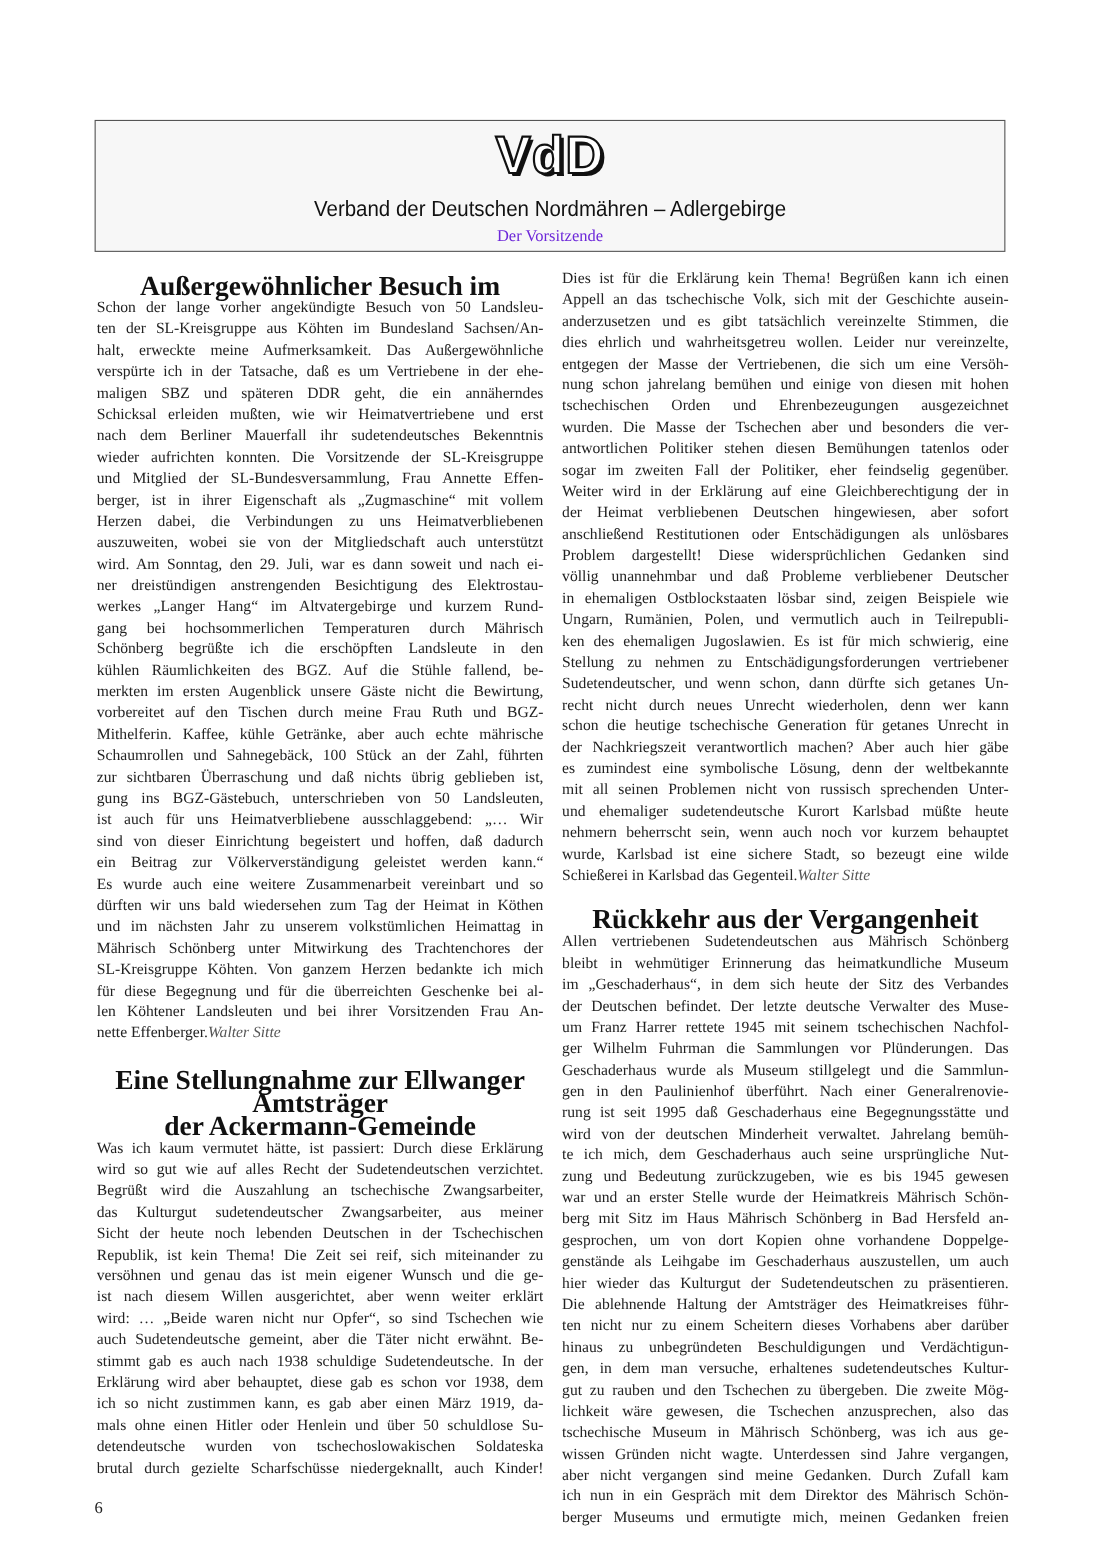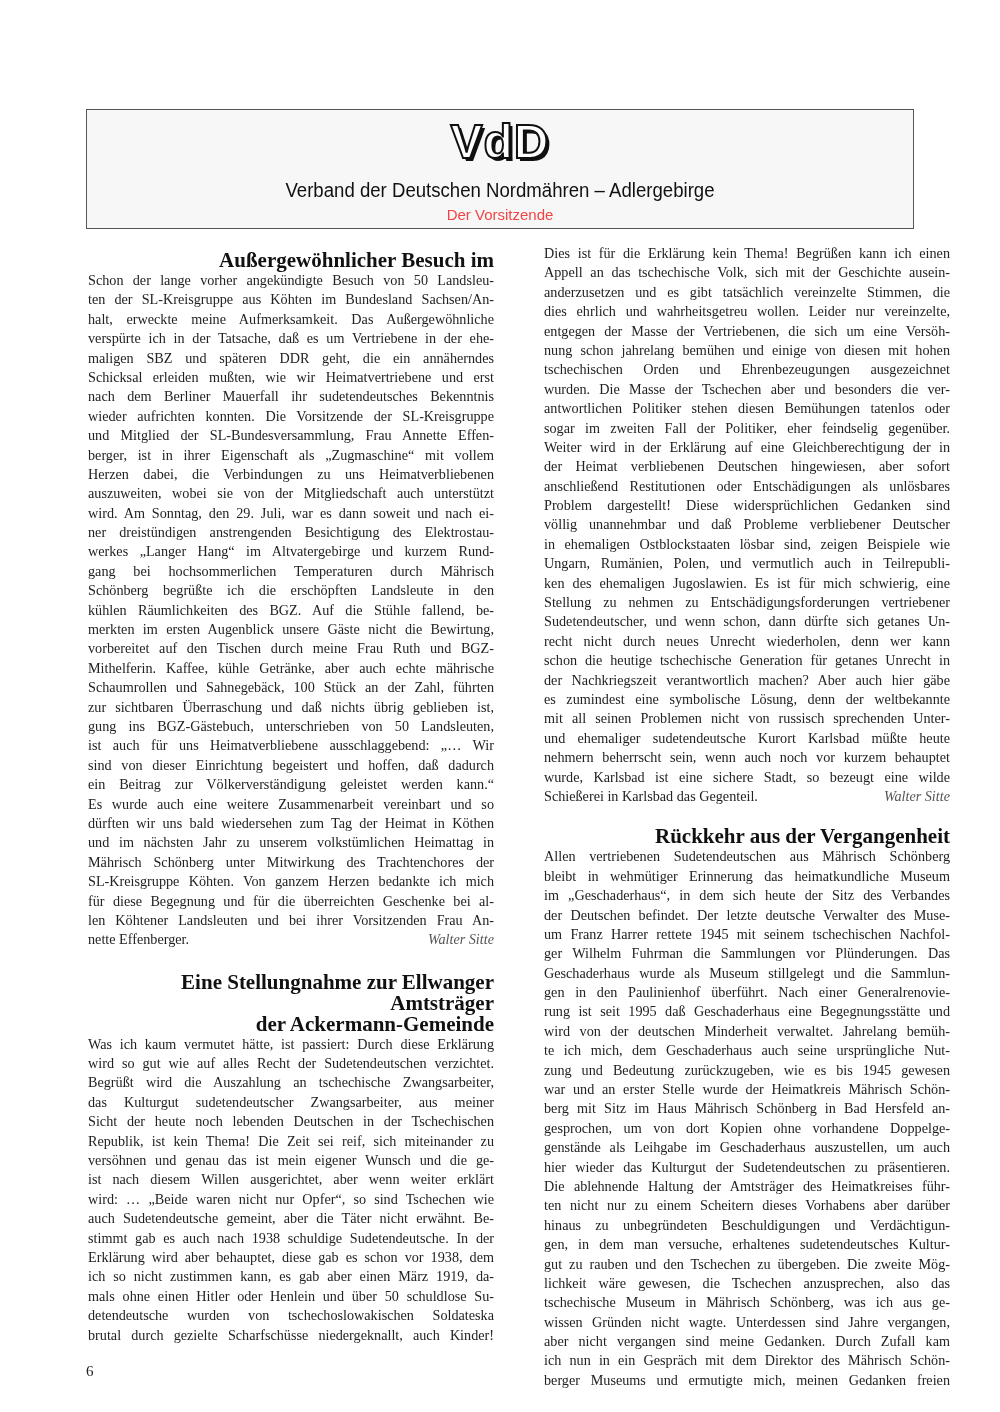--- a/index.html
+++ b/index.html
@@ -16,34 +16,34 @@
       -webkit-text-stroke: 2px #111;
       text-shadow: 3px 3px 0 #111;
     }
     .org-name {
       position: absolute; left: 0; right: 0; top: 68px;
       font-family: "Liberation Sans", sans-serif; font-size: 20px; line-height: 24px; color: #111;
       transform: scaleX(0.93);
     }
     .org-sub {
       position: absolute; left: 0; right: 0; top: 96px;
-      font-family: Liberation Sans, sans-serif; font-size: 15px; line-height: 18px; color: #ef4444;
+      font-family: Liberation Serif, serif; font-size: 15px; line-height: 18px; color: #6d28d9;
     }
     .col { position: absolute; width: 406px; font-family: "Liberation Serif", serif; }
     .col-left { left: 88px; top: 250px; }
-    .col-right { left: 511px; top: 244px; margin-left: 33px; }
+    .col-right { left: 511px; top: 244px; }
     .headline {
-      font-family: "Liberation Serif", serif; font-weight: 700; font-size: 21px; line-height: 21px;
-      text-align: right; color: #111; margin: 0;
+      font-family: "Liberation Serif", serif; font-weight: 700; font-size: 25px; line-height: 21px;
+      text-align: center; color: #111; margin: 0;
     }
     .line {
       font-size: 14.2px; line-height: 19.4px; height: 19.4px; white-space: nowrap;
       text-align: justify; text-align-last: justify; overflow: hidden; color: #222;
     }
-    .sig-line { display: flex; justify-content: space-between; }
+    .sig-line { display: flex; justify-content: flex-start; }
     .sig { font-style: italic; color: #555; }
     .gap1 { height: 22px; }
     .gap2 { height: 20px; }
     .page-number {
       position: absolute; left: 86px; top: 1363px;
       font-family: "Liberation Serif", serif; font-size: 15px; color: #222;
     }
   </style>
 </head>
 <body>

